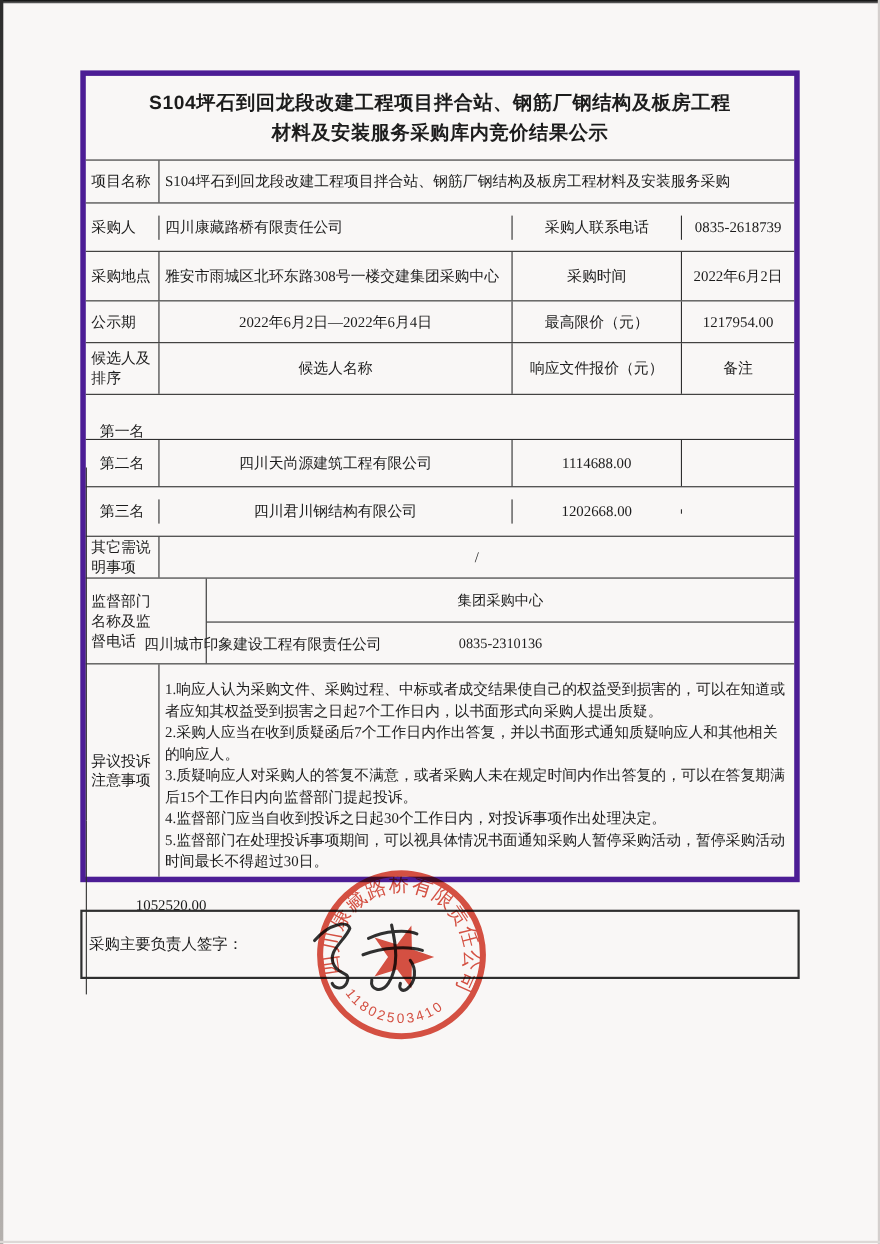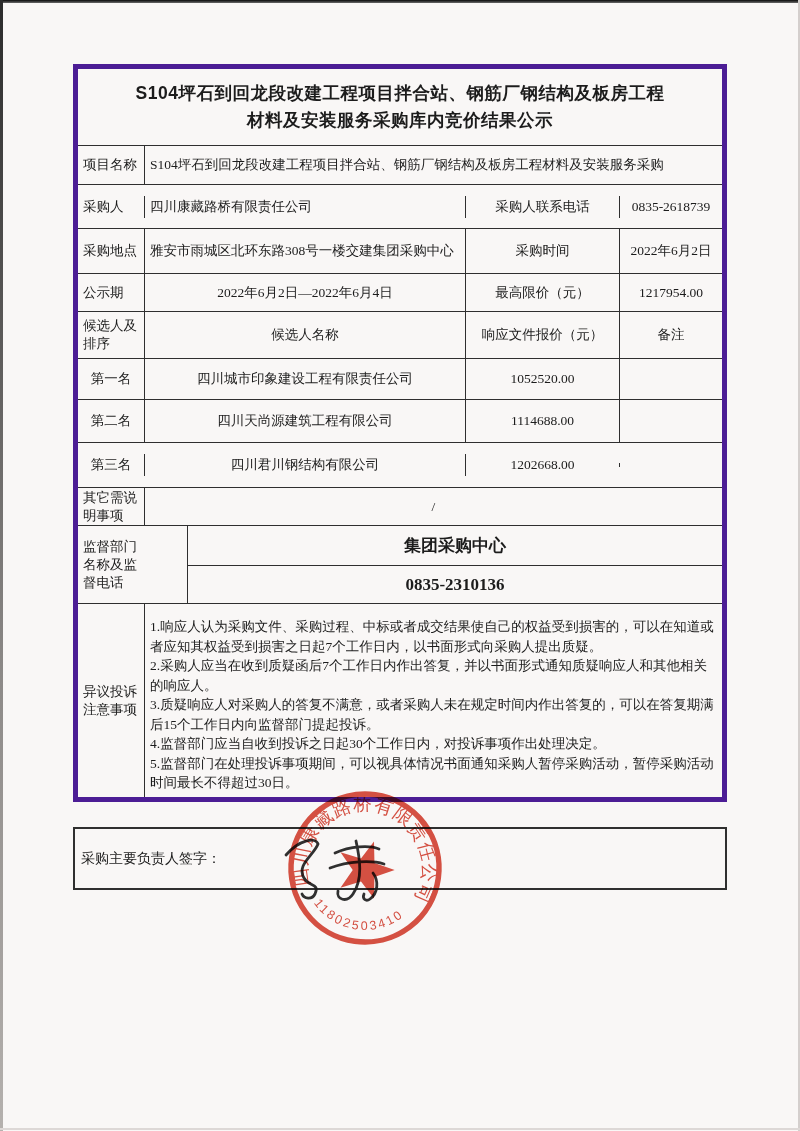--- a/index.html
+++ b/index.html
@@ -39,29 +39,29 @@
   .title-cell{
     flex:1;display:flex;flex-direction:column;justify-content:center;align-items:center;
     font-family:"Liberation Sans","DejaVu Sans",sans-serif;
     font-weight:bold;font-size:17.5px;line-height:27px;letter-spacing:0.5px;text-align:center;
   }
   .row-project{height:39px;}
   .row-purchaser{height:44px;align-items:center;}
   .row-location{height:45px;}
   .row-publicity{height:38px;}
   .row-cand-header{height:47px;}
-  .row-rank1{height:41px;}
+  .row-rank1{height:41px;flex-direction:column;}
   .row-rank2{height:43px;}
   .row-rank3{height:45px;align-items:center;}
   .row-other{height:38px;}
   .row-supervision{height:78px;gap:43px;}
   .row-complaint{height:194px;}
 
   .sup-right{flex:1;display:flex;flex-direction:column;border-left:1px solid #2f2f2f;box-sizing:border-box;}
-  .sup-sub{flex:0 0 39px;display:flex;align-items:center;justify-content:center;font-size:17px;box-sizing:border-box;font-weight:bold;}
+  .sup-sub{flex:0 0 39px;display:flex;align-items:center;justify-content:center;font-size:13px;box-sizing:border-box;}
   .sup-sub + .sup-sub{border-top:1px solid #2f2f2f;flex:0 0 38px;}
 
   .complaint-cell{align-items:flex-start;padding:13px 4px 4px 5px;}
   .complaint-text{font-size:13.5px;line-height:19.5px;text-align:left;}
 
   .sign-box{
     position:absolute;left:73px;top:827px;width:654px;height:63px;
     border:2px solid #2f2f2f;box-sizing:border-box;
     display:flex;align-items:center;padding-left:6px;
     font-size:14px;

